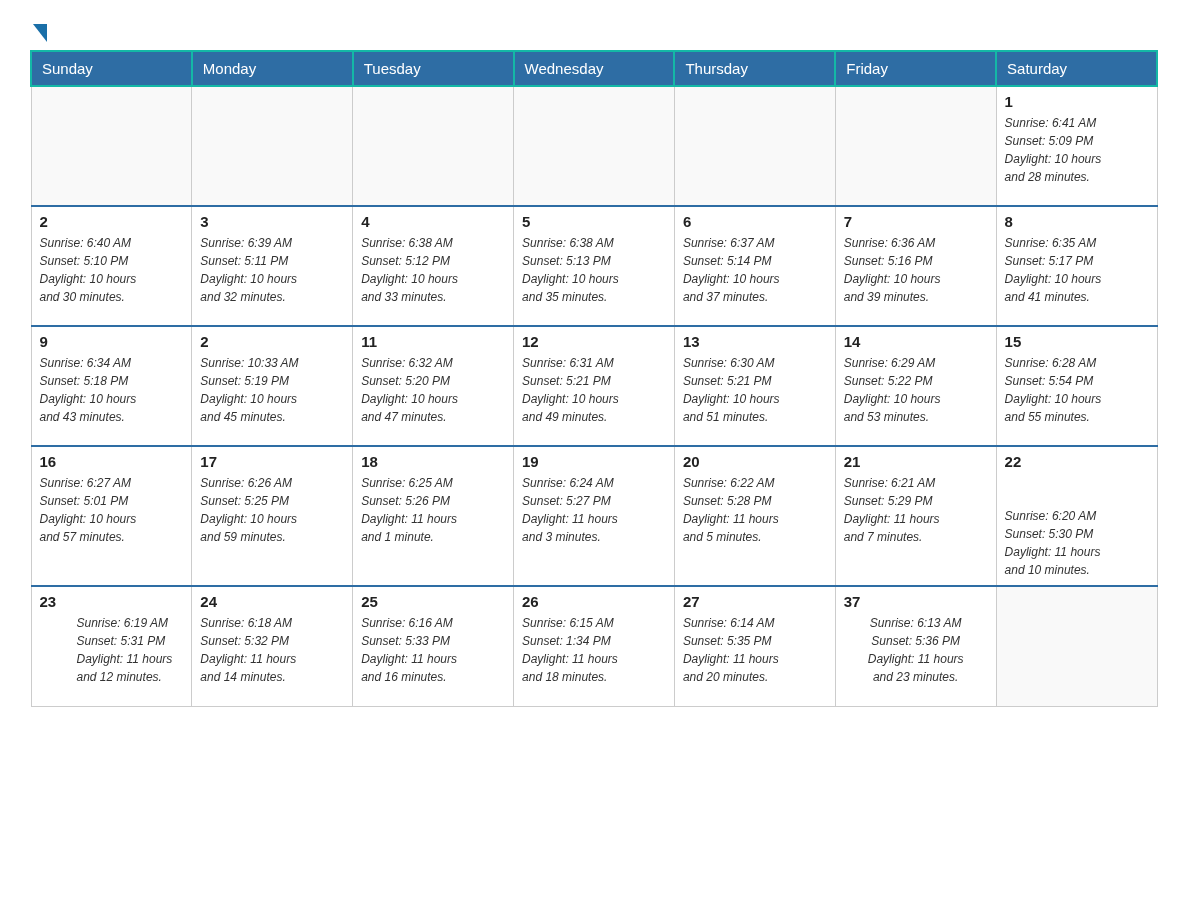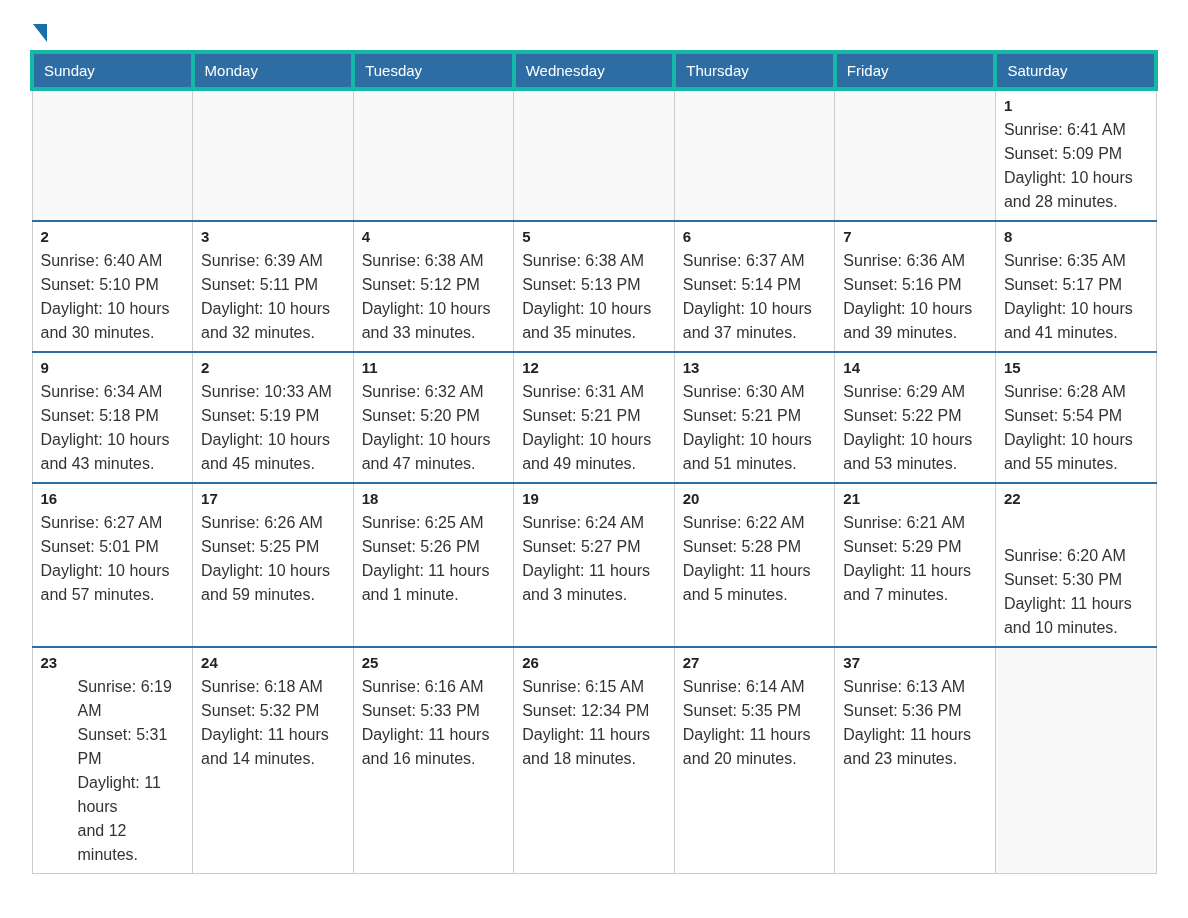--- a/index.html
+++ b/index.html
@@ -63,44 +63,45 @@
       width: 100%;
       border-collapse: collapse;
       margin-top: 10px;
     }
     .calendar th {
       background-color: #2e6da4;
       color: #fff;
       font-size: 15px;
       font-weight: normal;
       padding: 8px 10px;
-      border: 4px solid #14b8a6;
+      border: 2px solid #14b8a6;
       text-align: left;
     }
     .calendar td {
       vertical-align: top;
       border: 1px solid #ccc;
       padding: 6px 8px;
       width: calc(100% / 7);
       min-height: 110px;
       height: 120px;
     }
     .calendar td.empty {
       background: #f9f9f9;
     }
     .day-num {
       font-size: 15px;
       font-weight: bold;
       color: #222;
       margin-bottom: 4px;
     }
     .day-info {
-      font-size: 16px;
+      font-size: 12px;
       color: #333;
       line-height: 1.5;
+      font-style: italic;
     }
     .week-row td {
       border-top: 2px solid #2e6da4;
     }
   </style>
 </head>
 <body>
 
 <div class="header">
   <div class="logo">
@@ -315,34 +316,34 @@
         <td>
           <div class="day-num">25</div>
           <div class="day-info" style="white-space: pre-line;">Sunrise: 6:16 AM
 Sunset: 5:33 PM
 Daylight: 11 hours
 and 16 minutes.</div>
         </td>
         <td>
           <div class="day-num">26</div>
           <div class="day-info" style="white-space: pre-line;">Sunrise: 6:15 AM
-Sunset: 12:34 PM
+Sunset: 1:34 PM
 Daylight: 11 hours
 and 18 minutes.</div>
         </td>
         <td>
           <div class="day-num">27</div>
           <div class="day-info" style="white-space: pre-line;">Sunrise: 6:14 AM
 Sunset: 5:35 PM
 Daylight: 11 hours
 and 20 minutes.</div>
         </td>
         <td>
           <div class="day-num">37</div>
-          <div class="day-info" style="white-space: pre-line;">Sunrise: 6:13 AM
+          <div class="day-info" style="white-space: pre-line; text-align: center;">Sunrise: 6:13 AM
 Sunset: 5:36 PM
 Daylight: 11 hours
 and 23 minutes.</div>
         </td>
         <td class="empty"></td>
       </tr>
     </tbody>
 </table>
 
 </body></html>

